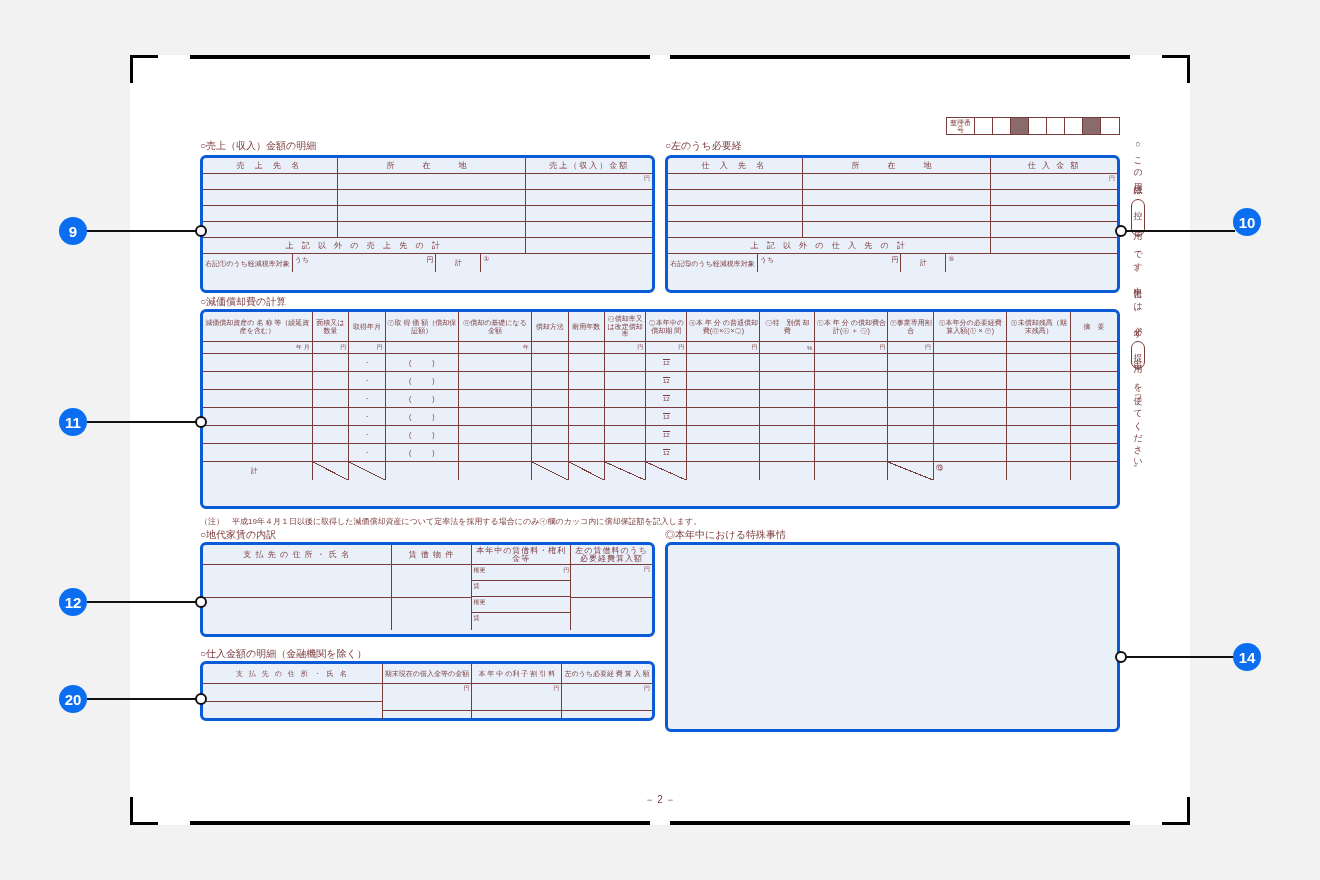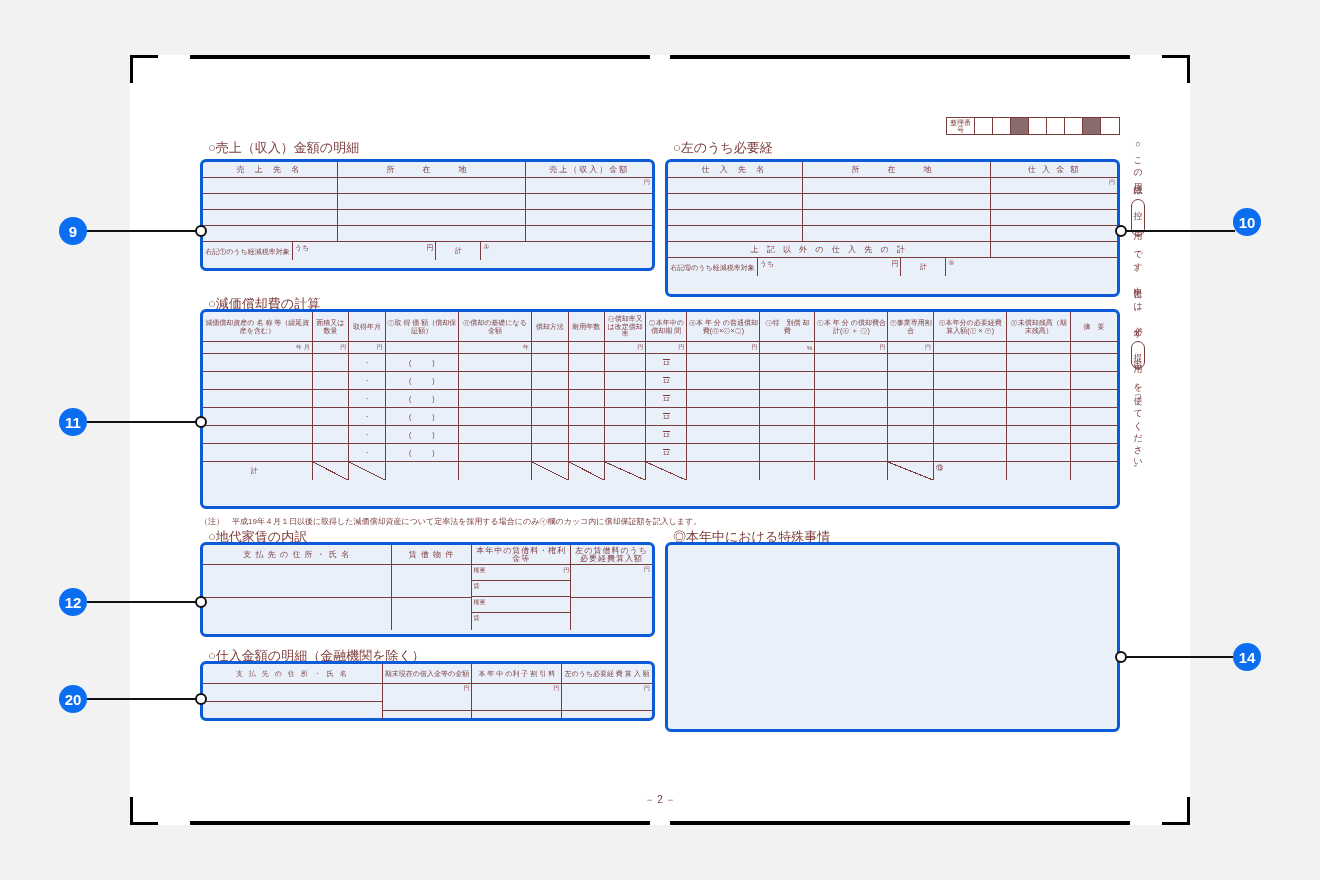--- a/index.html
+++ b/index.html
@@ -56,25 +56,24 @@
     text-align:center;
   }
   .seiri-cell {
     width: 18px;
     border-right: 1px solid #7a3b3b;
   }
   .seiri-cell:last-child { border-right: none; }
   .seiri-cell.dark { background: #8a6b6b; }
 
   .section-title {
-    font-size: 13px;
+    font-size: 10px;
     color: #7a3b3b;
     margin-bottom: 2px;
     font-weight: 500;
-    margin-left: 8px;
   }
 
   .box {
     border: 3px solid #0b5ad6;
     border-radius: 6px;
     background: #eaf0fa;
     position: relative;
   }
 
   
@@ -255,21 +254,21 @@
       <div class="seiri-cell dark"></div>
         <div class="seiri-cell"></div>
       <div class="seiri-cell"></div>
         <div class="seiri-cell"></div>
       <div class="seiri-cell dark"></div>
         <div class="seiri-cell"></div>
     </div>
 
     <div class="sec-sales">
       <div class="section-title">○売上（収入）金額の明細</div>
-      <div class="box" style="height:112px;">
+      <div class="box" style="height:138px;">
         <div class="transaction-table">
           <div class="tt-header">
             <div class="tt-col1">売 上 先 名</div>
             <div class="tt-col2">所　在　地</div>
             <div class="tt-col3">売上（収入）金額</div>
           </div>
           <div class="tt-row">
               <div class="tt-c1"></div>
               <div class="tt-c2"></div>
               <div class="tt-c3" style="position:relative;">
@@ -283,20 +282,24 @@
             </div>
           <div class="tt-row">
               <div class="tt-c1"></div>
               <div class="tt-c2"></div>
               <div class="tt-c3"></div>
             </div>
           <div class="tt-row">
               <div class="tt-c1"></div>
               <div class="tt-c2"></div>
               <div class="tt-c3"></div>
+            </div>
+          <div class="tt-subtotal-row">
+              <div class="tt-subtotal-label">上 記 以 外 の 売 上 先 の 計</div>
+              <div class="tt-subtotal-val"></div>
             </div>
           <div class="tt-footer">
             <div class="tt-f1">右記①のうち軽減税率対象</div>
             <div class="tt-f2">
                 <span class="uchi">うち</span>
                 <span class="en">円</span>
               </div>
             <div class="tt-f3">計</div>
             <div class="tt-f4">
                 <span class="mark">①</span>

